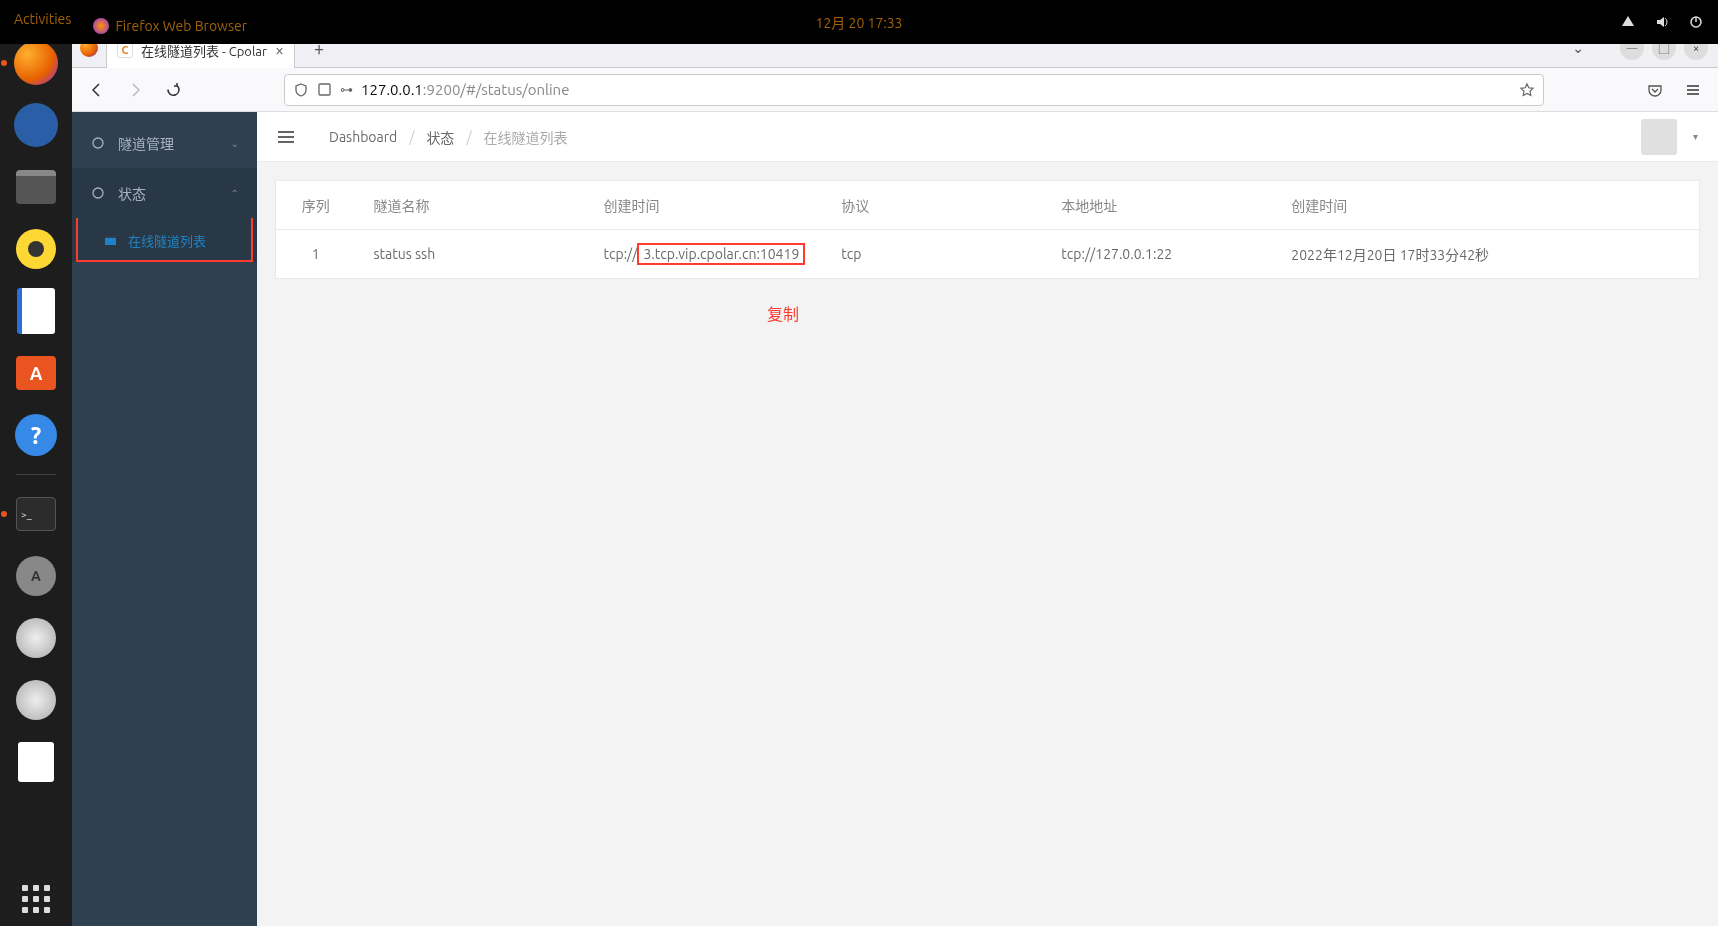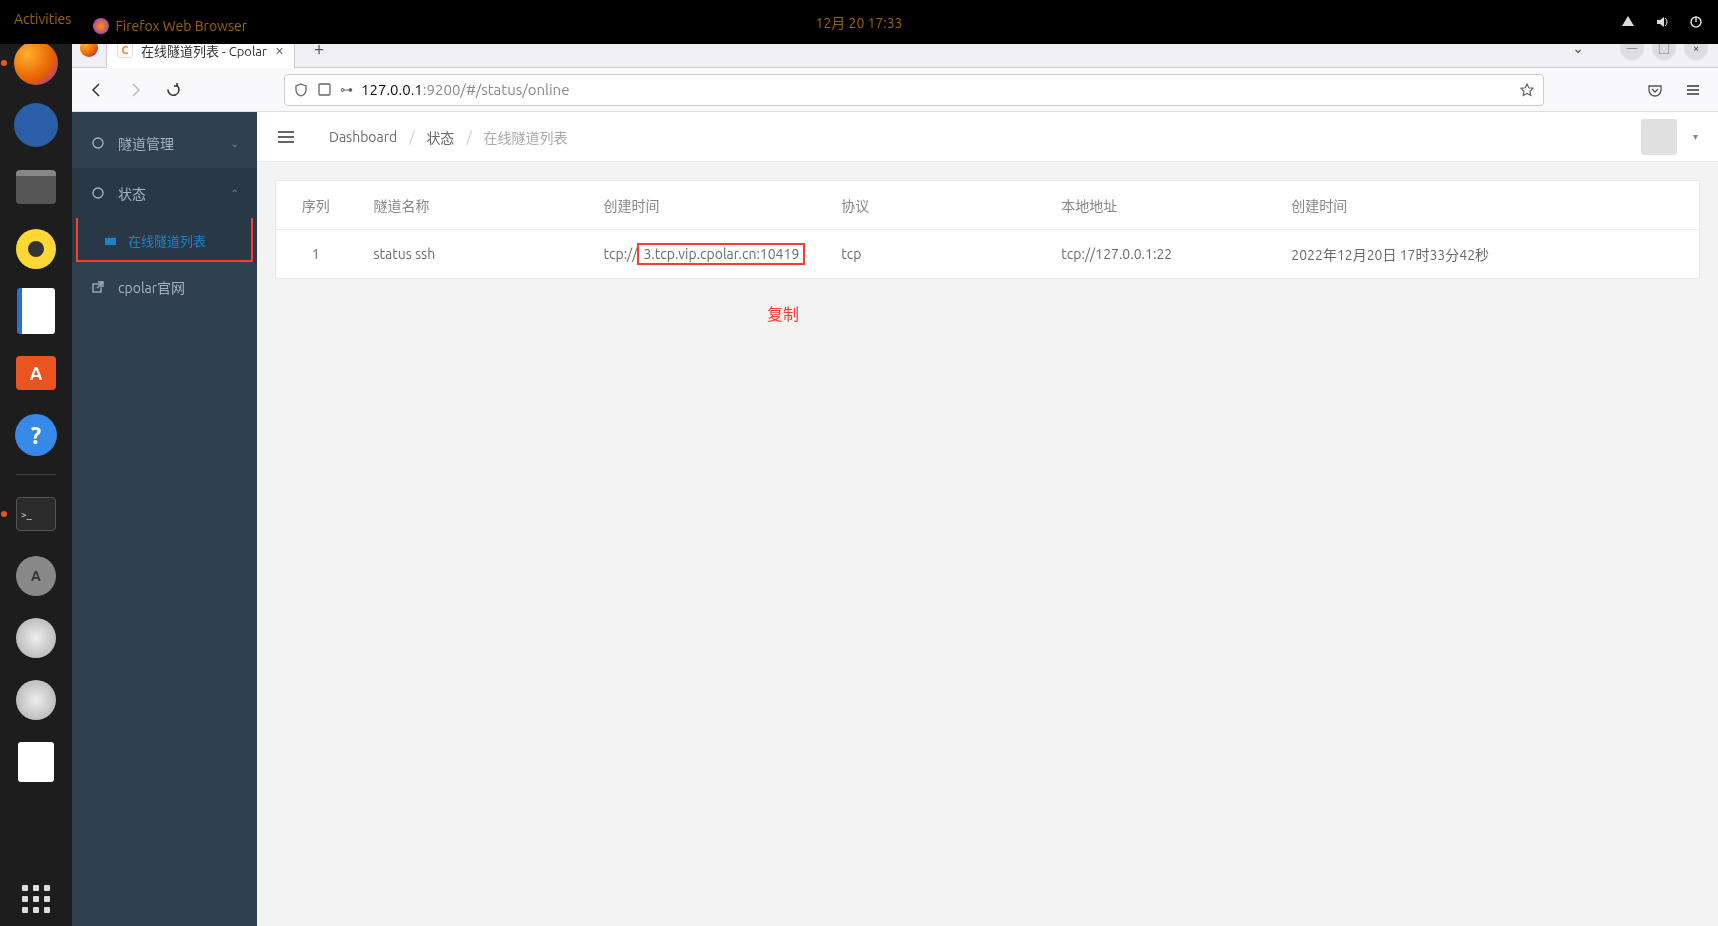--- a/index.html
+++ b/index.html
@@ -265,29 +265,20 @@
         </div>
         <div class="subitem active">
           <span class="sicon">
               <svg width="13" height="13" viewBox="0 0 13 13" fill="#1c84c6">
                 <rect x="1" y="2" width="11" height="9"></rect>
                 <rect x="1" y="2" width="11" height="2" fill="#2f4050"></rect>
               </svg>
             </span>
           <span>在线隧道列表</span>
         </div>
-      </div>
-      <div class="sitem">
-        <span class="sicon">
-            <svg width="14" height="14" viewBox="0 0 14 14" fill="none" stroke="#a7b1c2" stroke-width="1.3">
-              <rect x="2" y="4" width="8" height="8"></rect>
-              <path d="M7 2h5v5M12 2L6 8"></path>
-            </svg>
-          </span>
-        <span>cpolar官网</span>
       </div>
     </div>
 
     <div class="main">
       <div class="mhdr">
         <span class="menu-ico">
             <svg width="18" height="14" viewBox="0 0 18 14" stroke="#333" stroke-width="1.6">
               <path d="M1 2h16M1 7h16M1 12h16"></path>
             </svg>
           </span>

